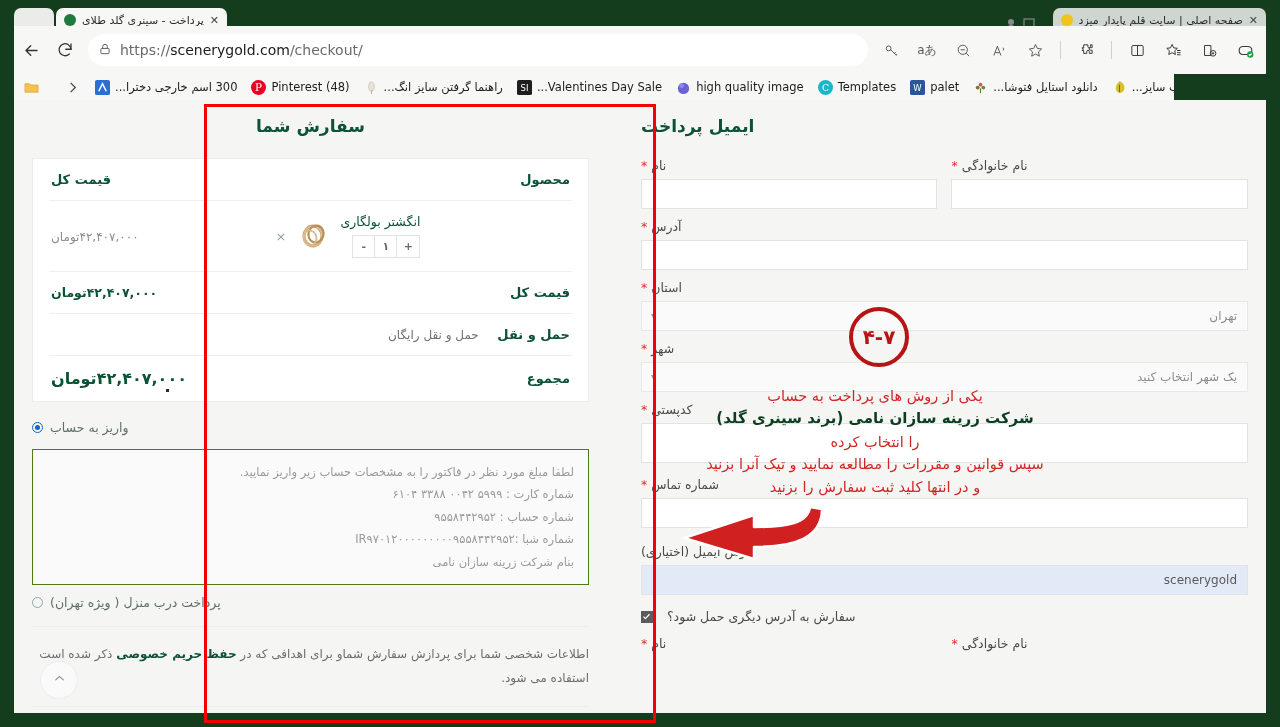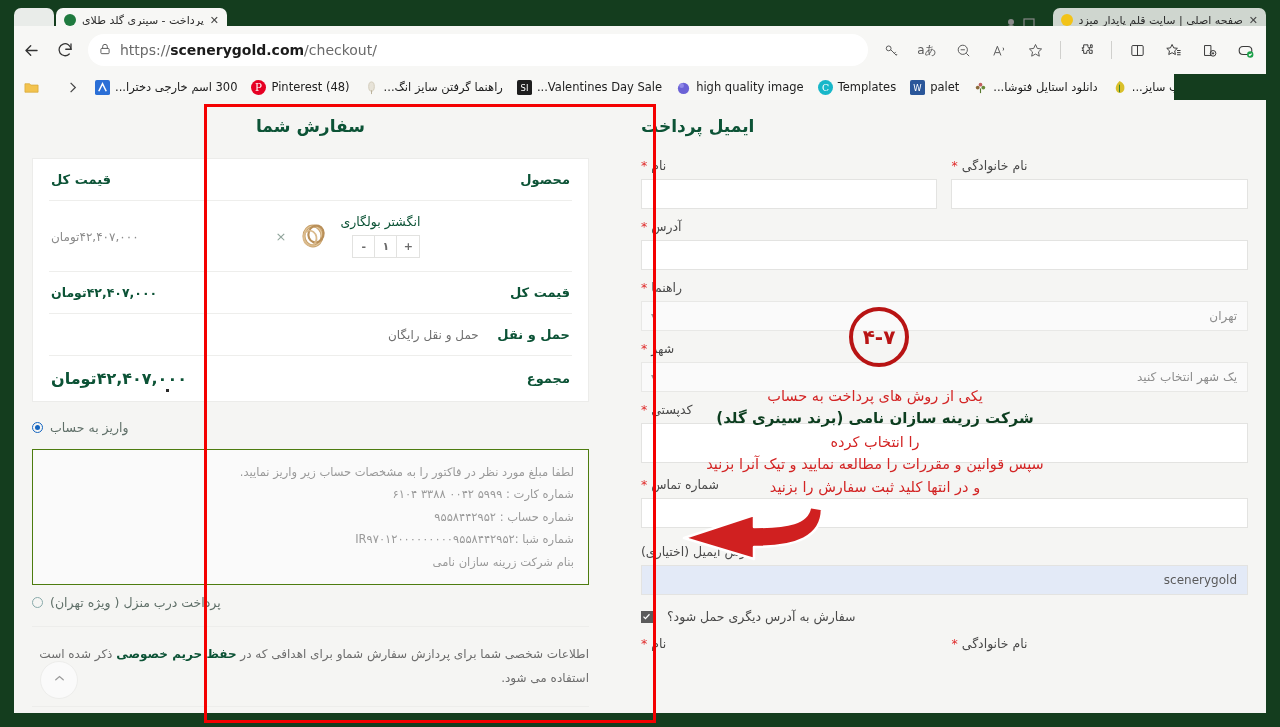--- a/index.html
+++ b/index.html
@@ -37,21 +37,21 @@
   .tb-btn {
     width: 34px; height: 34px; display: flex; align-items: center; justify-content: center;
     border-radius: 6px; flex: none; color: #2f2f2f;
   }
   .urlbar {
     flex: 1; height: 32px; background: #ffffff; border-radius: 16px;
     display: flex; align-items: center; padding: 0 10px; gap: 8px;
     direction: ltr; margin: 0 6px; min-width: 0;
   }
   .url-text { font-size: 14px; color: #6a6a6a; white-space: nowrap; overflow: hidden; }
-  .url-text b { color: #1b1b1b; font-weight: 700; margin-top: 20px; }
+  .url-text b { color: #1b1b1b; font-weight: 400; margin-top: 20px; }
   .tb-right { display: flex; align-items: center; gap: 2px; padding-right: 4px; }
   .tb-sep { width: 1px; height: 18px; background: #d0d0cd; margin: 0 6px; }
 
   .bookmarks {
     position: absolute; left: 14px; top: 74px; width: 1160px; height: 26px;
     background: #f7f7f5; display: flex; flex-direction: row-reverse;
     align-items: center; padding: 0 4px; overflow: hidden;
   }
   .bm {
     display: flex; flex-direction: row-reverse; align-items: center; gap: 5px;
@@ -378,21 +378,21 @@
             <div class="inp"></div>
           </div>
         </div>
 
         <div class="field">
           <label class="flabel"><span>آدرس</span> <span class="req">*</span></label>
           <div class="inp"></div>
         </div>
 
         <div class="field">
-          <label class="flabel"><span>راهنما</span> <span class="req">*</span></label>
+          <label class="flabel"><span>استان</span> <span class="req">*</span></label>
           <div class="select">
             <span>تهران</span>
             <span class="caret">▾</span>
           </div>
         </div>
 
         <div class="field">
           <label class="flabel"><span>شهر</span> <span class="req">*</span></label>
           <div class="select">
             <span>یک شهر انتخاب کنید</span>

